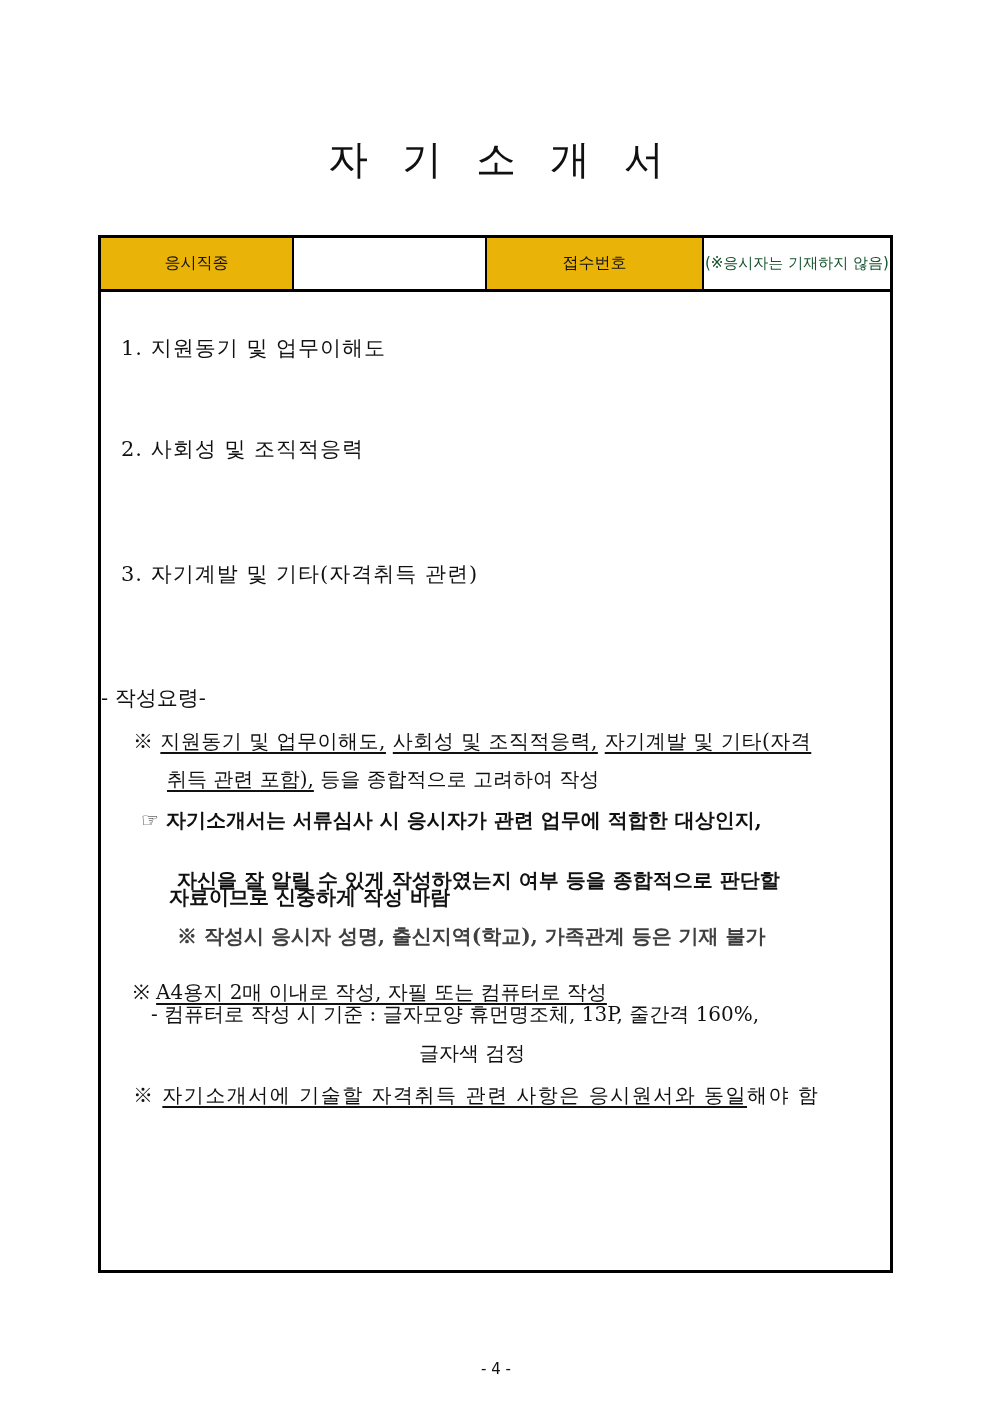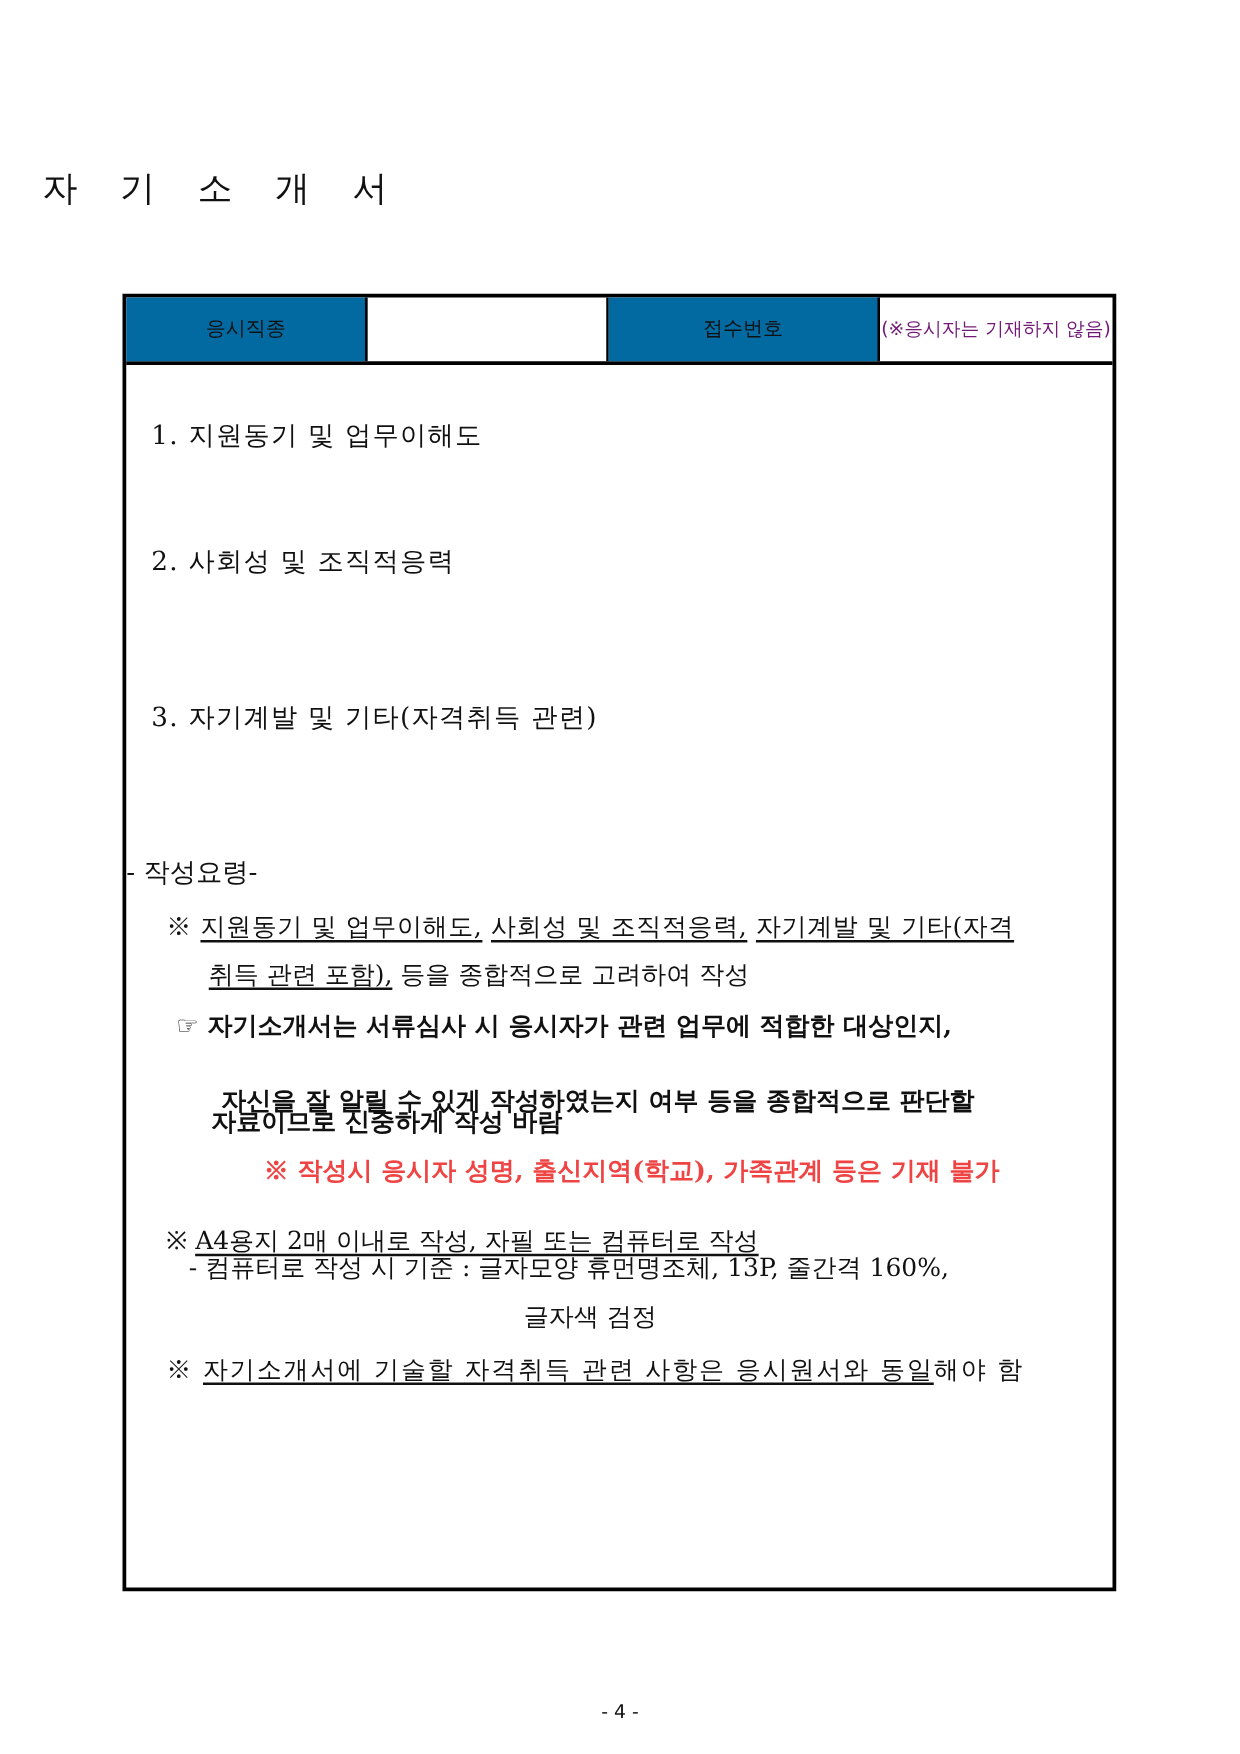--- a/index.html
+++ b/index.html
@@ -1,36 +1,36 @@
 <!DOCTYPE html>
 <html><head>
 <meta charset="utf-8">
 <style>
   html, body { margin: 0; padding: 0; background: #ffffff; }
   body { width: 992px; height: 1403px; position: relative; overflow: hidden;
          font-family: "DejaVu Serif", "Liberation Serif", serif; color: #111; }
-  .title { position: absolute; top: 132px; left: 0; width: 992px; 
-           font-size: 28px; letter-spacing: 34px; font-weight: normal; padding-left: 34px; box-sizing: border-box; }
+  .title { position: absolute; top: 132px; left: 0; width: 992px; text-align: center;
+           font-size: 40px; letter-spacing: 34px; font-weight: normal; padding-left: 34px; box-sizing: border-box; }
   .form { position: absolute; left: 98px; top: 235px; width: 795px; height: 1038px;
           border: 3px solid #000; box-sizing: border-box; }
   .hdr { display: flex; height: 51px; border-bottom: 3px solid #000; box-sizing: content-box; }
   .hdr .cell { height: 51px; display: flex; align-items: center; justify-content: center;
                border-right: 2px solid #000; box-sizing: border-box;
                font-family: "DejaVu Sans", "Liberation Sans", sans-serif; font-size: 16px; }
   .hdr .cell:last-child { border-right: none; }
-  .hdr .label { background: #0369a1; }
+  .hdr .label { background: #eab308; }
   .c1 { width: 199px; } .c2 { width: 199px; } .c3 { width: 223px; } .c4 { width: 192px; }
-  .note-red { color: #701a75; font-size: 15px !important; }
+  .note-red { color: #14532d; font-size: 15px !important; }
   .body-area { position: relative; }
   .sec { position: absolute; left: 20px; font-size: 21px; letter-spacing: 1px; }
   .guide-title { position: absolute; left: 0; width: 100%; top: 392px; font-size: 21px; }
   .line { position: absolute; font-size: 20px; white-space: nowrap; }
   .u { text-decoration: underline; text-underline-offset: 4px; margin-top: 20px; }
   .bold { font-weight: bold; }
-  .red { color: #ef4444; margin-left: 34px; }
+  .red { color: #404040; }
   .pagenum { position: absolute; top: 1360px; left: 0; width: 992px; text-align: center;
              font-family: "DejaVu Sans", "Liberation Sans", sans-serif; font-size: 15px; }
 </style>
 </head>
 <body>
 
 <div class="title">자기소개서</div>
 
 <div class="form">
   <div class="hdr">

